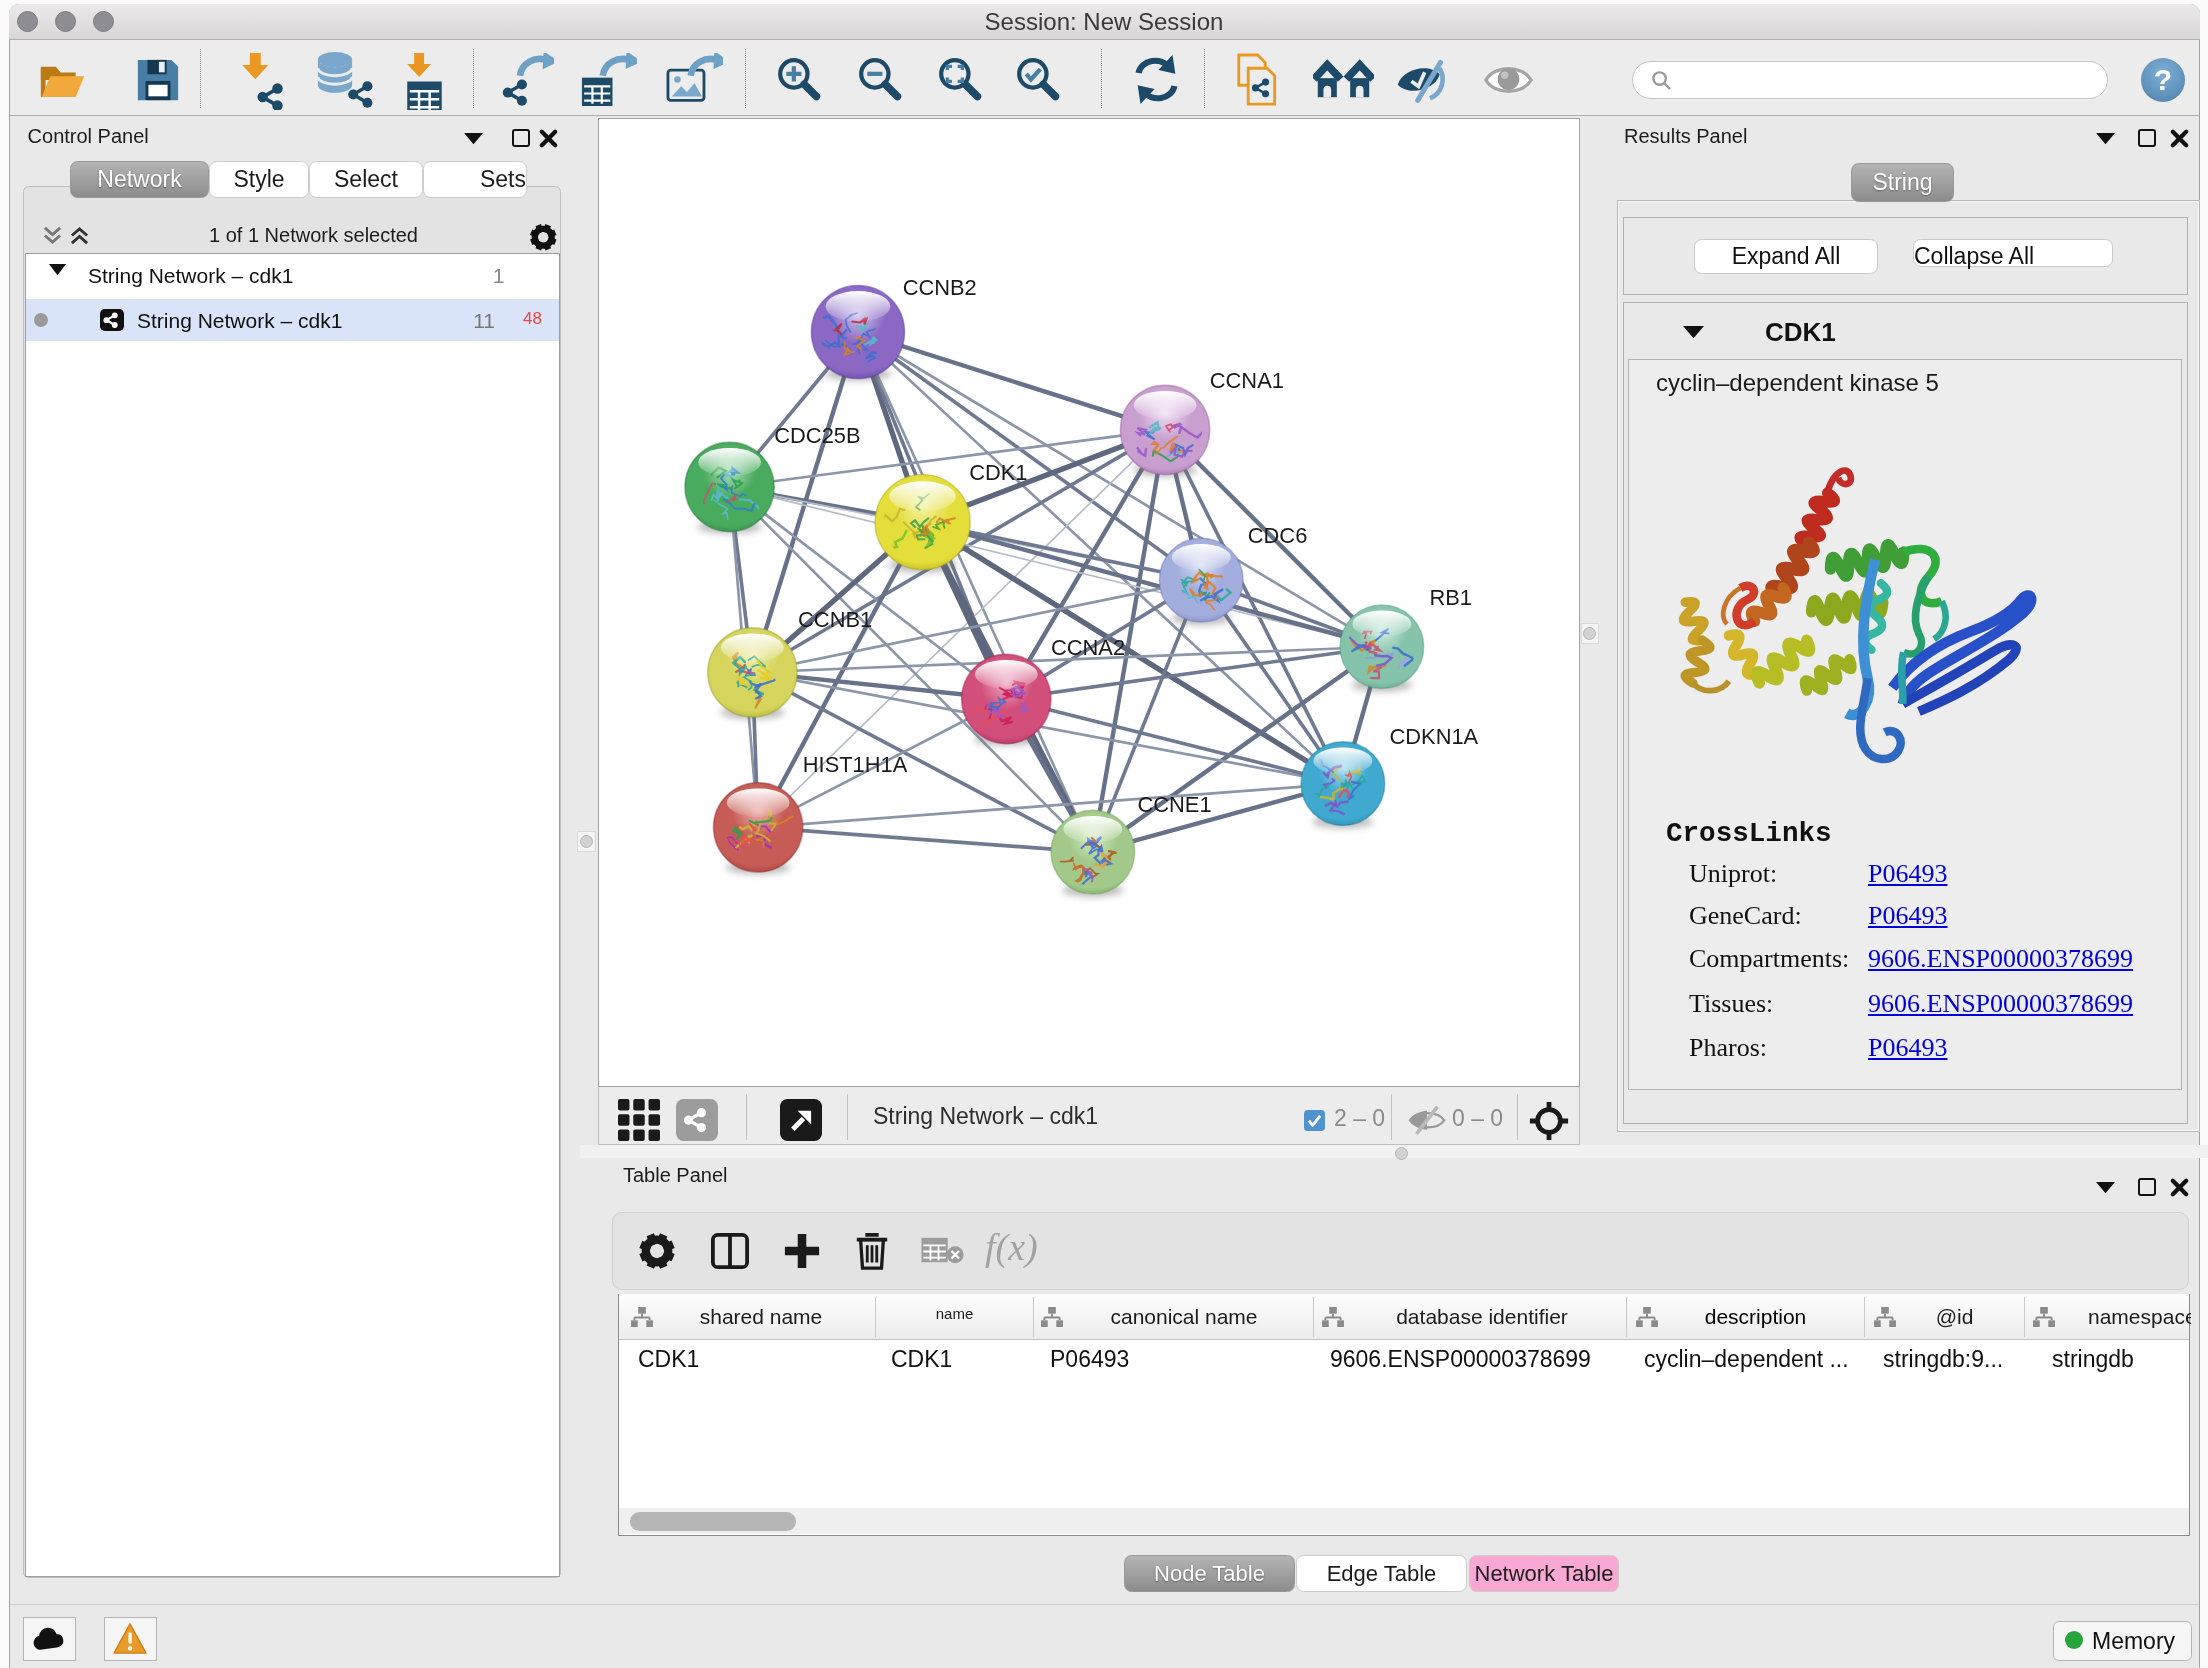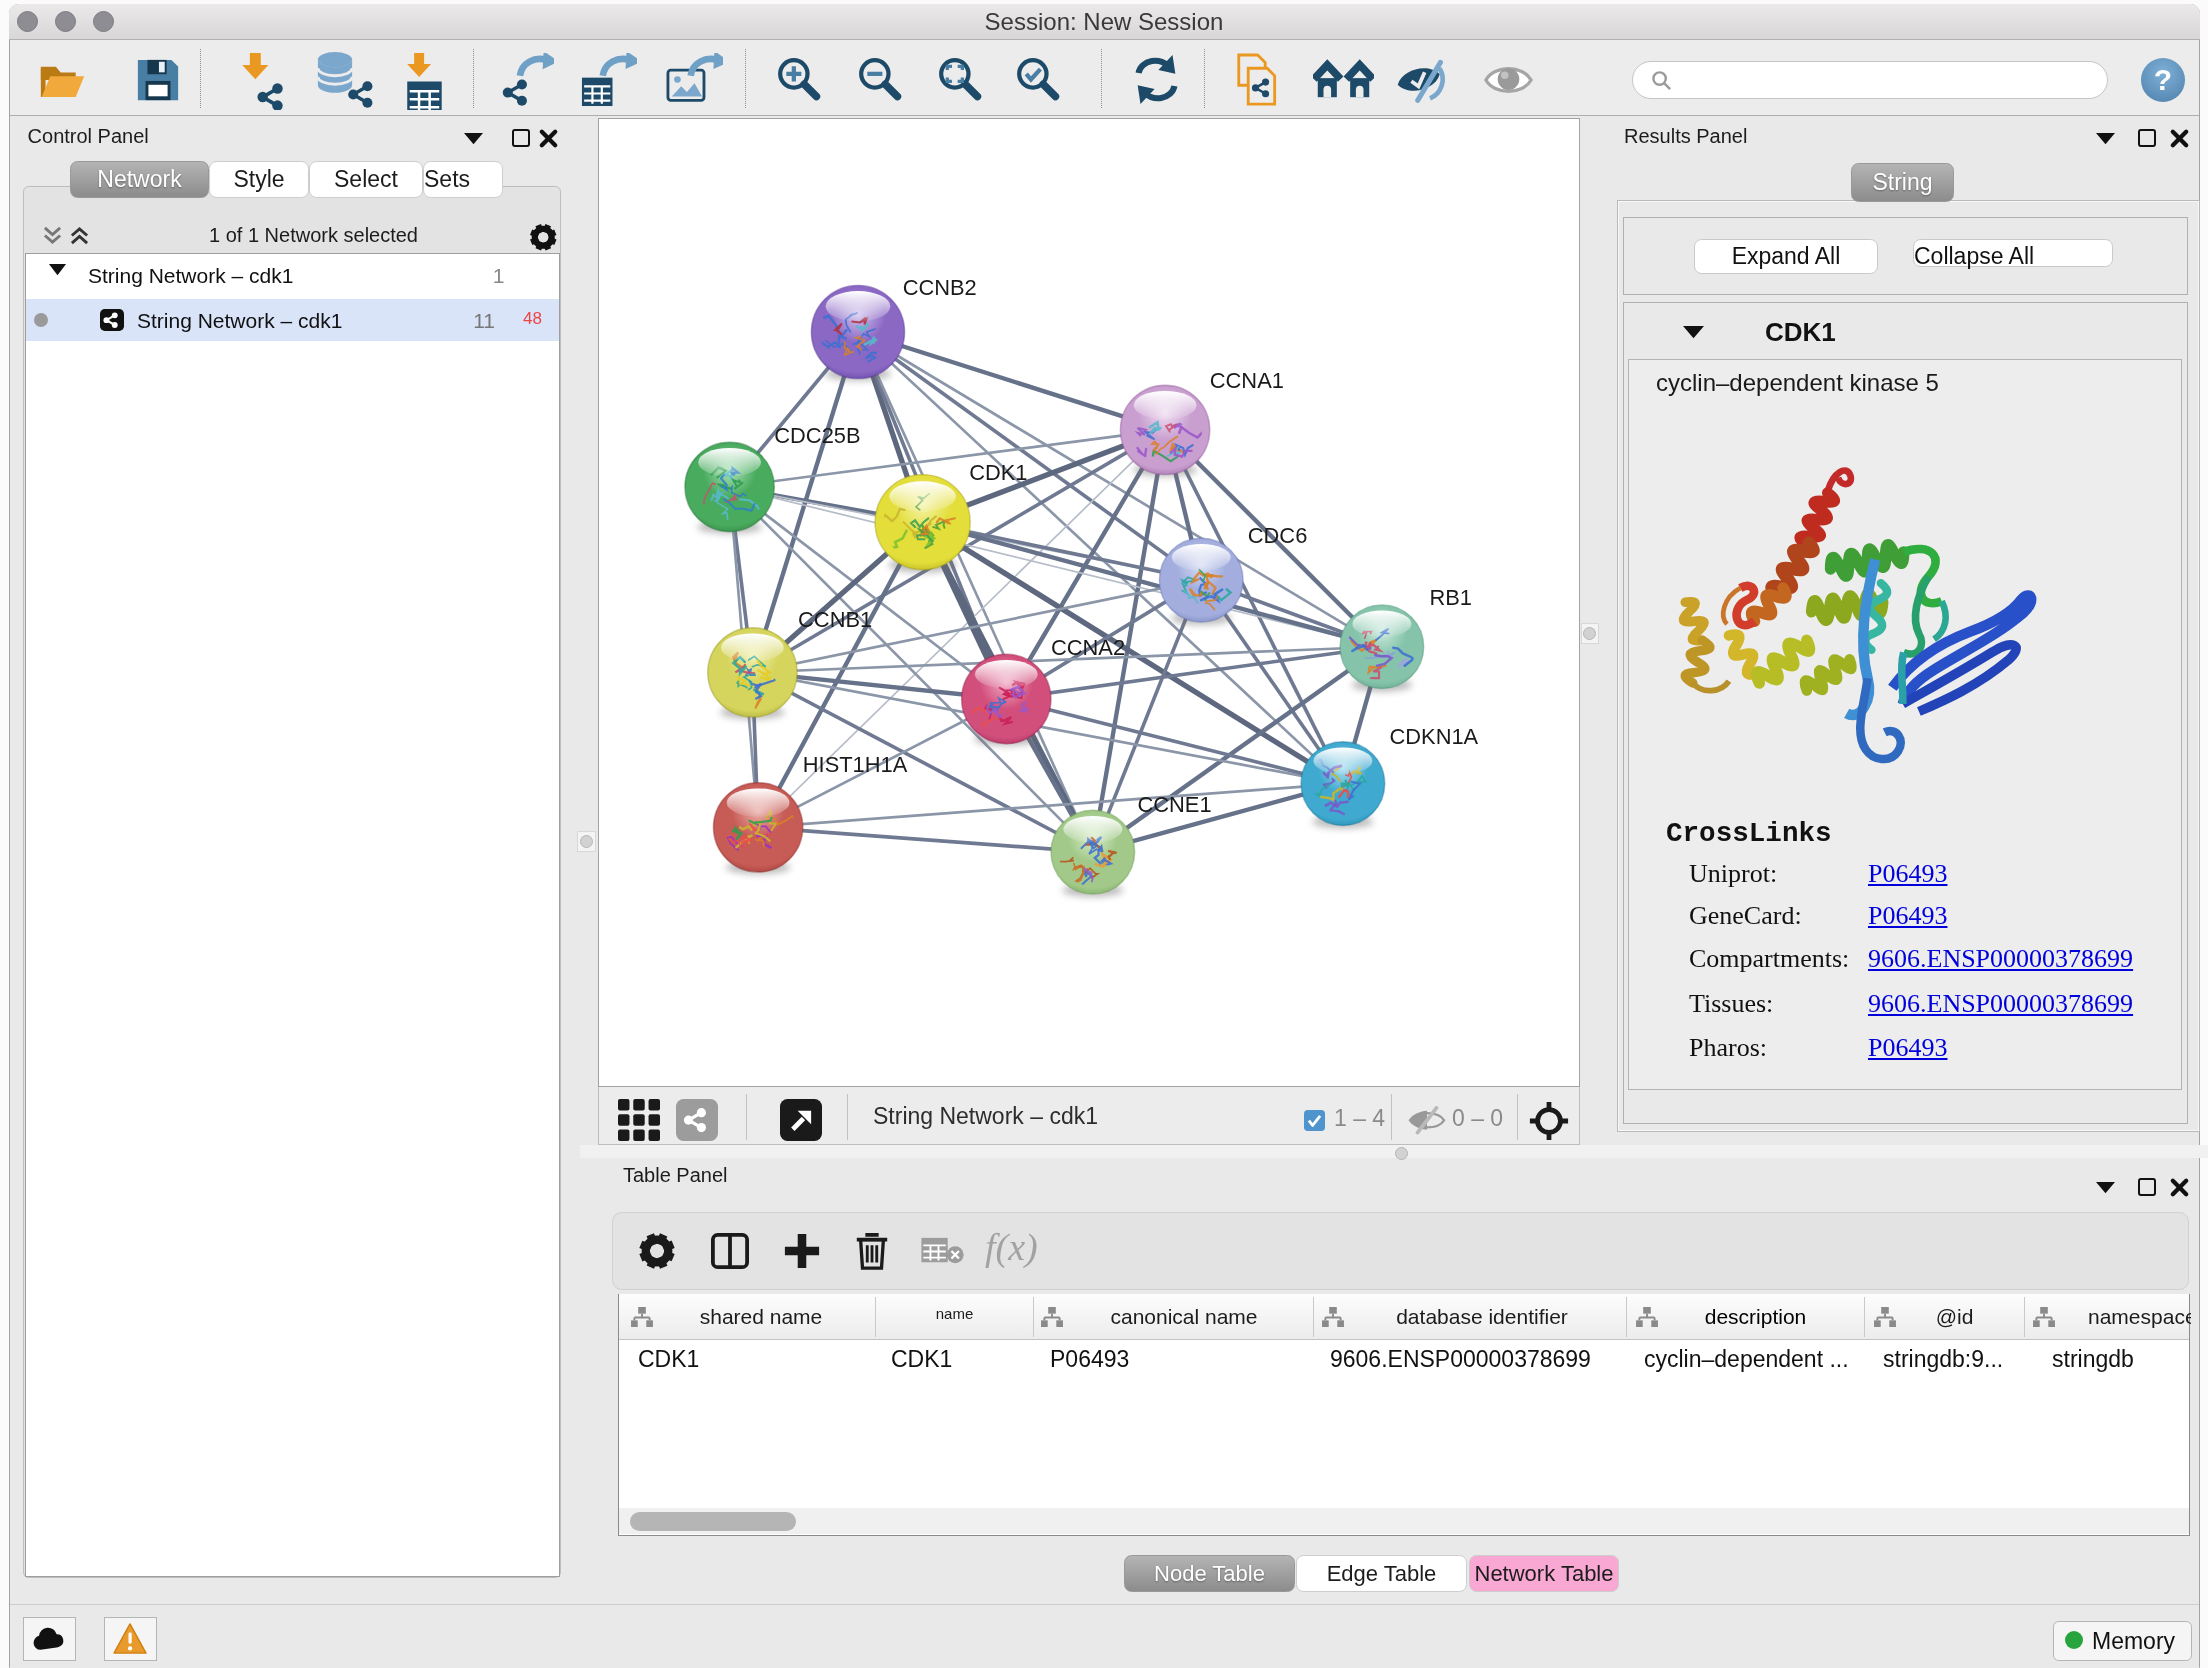--- a/index.html
+++ b/index.html
@@ -161,21 +161,21 @@
     <path d="M1 1 L21 1 L11 13 z" fill="#111" transform="scale(1)"></path>
   </svg>
 <div class="a" style="left:512px;top:129px;width:18px;height:18px;border:2.4px solid #111;border-radius:2.9px"></div>
 <svg class="a" style="left:538px;top:128px" width="21" height="21" viewBox="0 0 22 22">
     <path d="M4 4 L18 18 M18 4 L4 18" stroke="#111" stroke-width="4.5" stroke-linecap="round"></path>
   </svg>
 <div class="a" style="left:23px;top:186px;width:538px;height:1392px;background:#e3e3e3;border:1px solid #bdbdbd;border-radius:5.7px"></div>
 <div class="a" style="left:70px;top:161px;width:139px;height:37px;background:linear-gradient(#b4b4b4,#8c8c8c);color:#fff;border:1px solid #999;text-shadow:0 1px 1.9px rgba(0,0,0,0.35);border-radius:7.6px;font-size:23px;text-align:center;line-height:35px">Network</div>
 <div class="a" style="left:209px;top:161px;width:100px;height:37px;background:#fff;color:#1c1c1c;border:1px solid #cdcdcd;border-radius:7.6px;font-size:23px;text-align:center;line-height:35px">Style</div>
 <div class="a" style="left:309px;top:161px;width:114px;height:37px;background:#fff;color:#1c1c1c;border:1px solid #cdcdcd;border-radius:7.6px;font-size:23px;text-align:center;line-height:35px">Select</div>
-<div class="a" style="left:423px;top:161px;width:80px;height:37px;background:#fff;color:#1c1c1c;border:1px solid #cdcdcd;border-radius:7.6px;font-size:23px;text-align:left;line-height:35px">Sets</div>
+<div class="a" style="left:423px;top:161px;width:104px;height:37px;background:#fff;color:#1c1c1c;border:1px solid #cdcdcd;border-radius:7.6px;font-size:23px;text-align:right;line-height:35px">Sets</div>
 <svg class="a" style="left:43px;top:226px" width="19" height="19" viewBox="0 0 20 20">
     <path d="M2 2 L10 9 L18 2 M2 10 L10 17 L18 10" stroke="#777" stroke-width="3" fill="none"></path>
   </svg>
 <svg class="a" style="left:70px;top:226px" width="19" height="19" viewBox="0 0 20 20">
     <path d="M2 10 L10 3 L18 10 M2 18 L10 11 L18 18" stroke="#333" stroke-width="3" fill="none"></path>
   </svg>
 <div class="a" style="left:114px;top:224px;width:399px;text-align:center;font-size:20px;color:#1c1c1c">1 of 1 Network selected</div>
 <svg class="a" style="left:529px;top:223px" width="28.5" height="28.5" viewBox="0 0 30 30">
     <circle cx="15.0" cy="15.0" r="9.0" fill="none" stroke="#111" stroke-width="6.3"></circle>
     <line x1="20.0" y1="17.1" x2="27.8" y2="20.2" stroke="#111" stroke-width="6.3"></line>
@@ -627,21 +627,21 @@
 <svg class="a" style="left:788px;top:1107px" width="27" height="27" viewBox="0 0 28 28">
     <path d="M5 23 L16 12" stroke="#fff" stroke-width="5" fill="none"></path>
     <path d="M10 4 h14 v14 z" fill="#fff"></path>
   </svg>
 <div class="a" style="left:847px;top:1094px;height:46px;border-left:1px solid #c2c2c2"></div>
 <div class="a" style="left:873px;top:1103px;font-size:23px;color:#2d2d2d">String Network – cdk1</div>
 <div class="a" style="left:1304px;top:1110px;width:21px;height:21px;background:#4f94cd;border-radius:3.8px"></div>
 <svg class="a" style="left:1307px;top:1114px" width="15" height="13.3" viewBox="0 0 16 14">
     <path d="M2 7 l4 5 8-10" stroke="#fff" stroke-width="3" fill="none"></path>
   </svg>
-<div class="a" style="left:1334px;top:1105px;font-size:23px;color:#8a8a8a">1 – 4</div>
+<div class="a" style="left:1334px;top:1105px;font-size:23px;color:#8a8a8a">2 – 0</div>
 <div class="a" style="left:1391px;top:1094px;height:46px;border-left:1px solid #c2c2c2"></div>
 <svg class="a" style="left:1408px;top:1106px" width="38" height="28.5" viewBox="0 0 40 30">
     <path d="M2 15 C8 5 32 5 38 15 C32 25 8 25 2 15 Z" fill="none" stroke="#999" stroke-width="2.5"></path>
     <path d="M2 15 C8 5 20 5 20 5 L20 25 C8 25 2 15 2 15 Z" fill="#999"></path>
     <path d="M30 2 L10 28" stroke="#b9b9b9" stroke-width="4" stroke-linecap="round"></path>
   </svg>
 <div class="a" style="left:1452px;top:1105px;font-size:23px;color:#8a8a8a">0 – 0</div>
 <div class="a" style="left:1517px;top:1094px;height:46px;border-left:1px solid #c2c2c2"></div>
 <svg class="a" style="left:1528px;top:1100px" width="42" height="42" viewBox="0 0 44 44">
     <circle cx="22" cy="22" r="12" fill="none" stroke="#1a1a1a" stroke-width="5"></circle>

